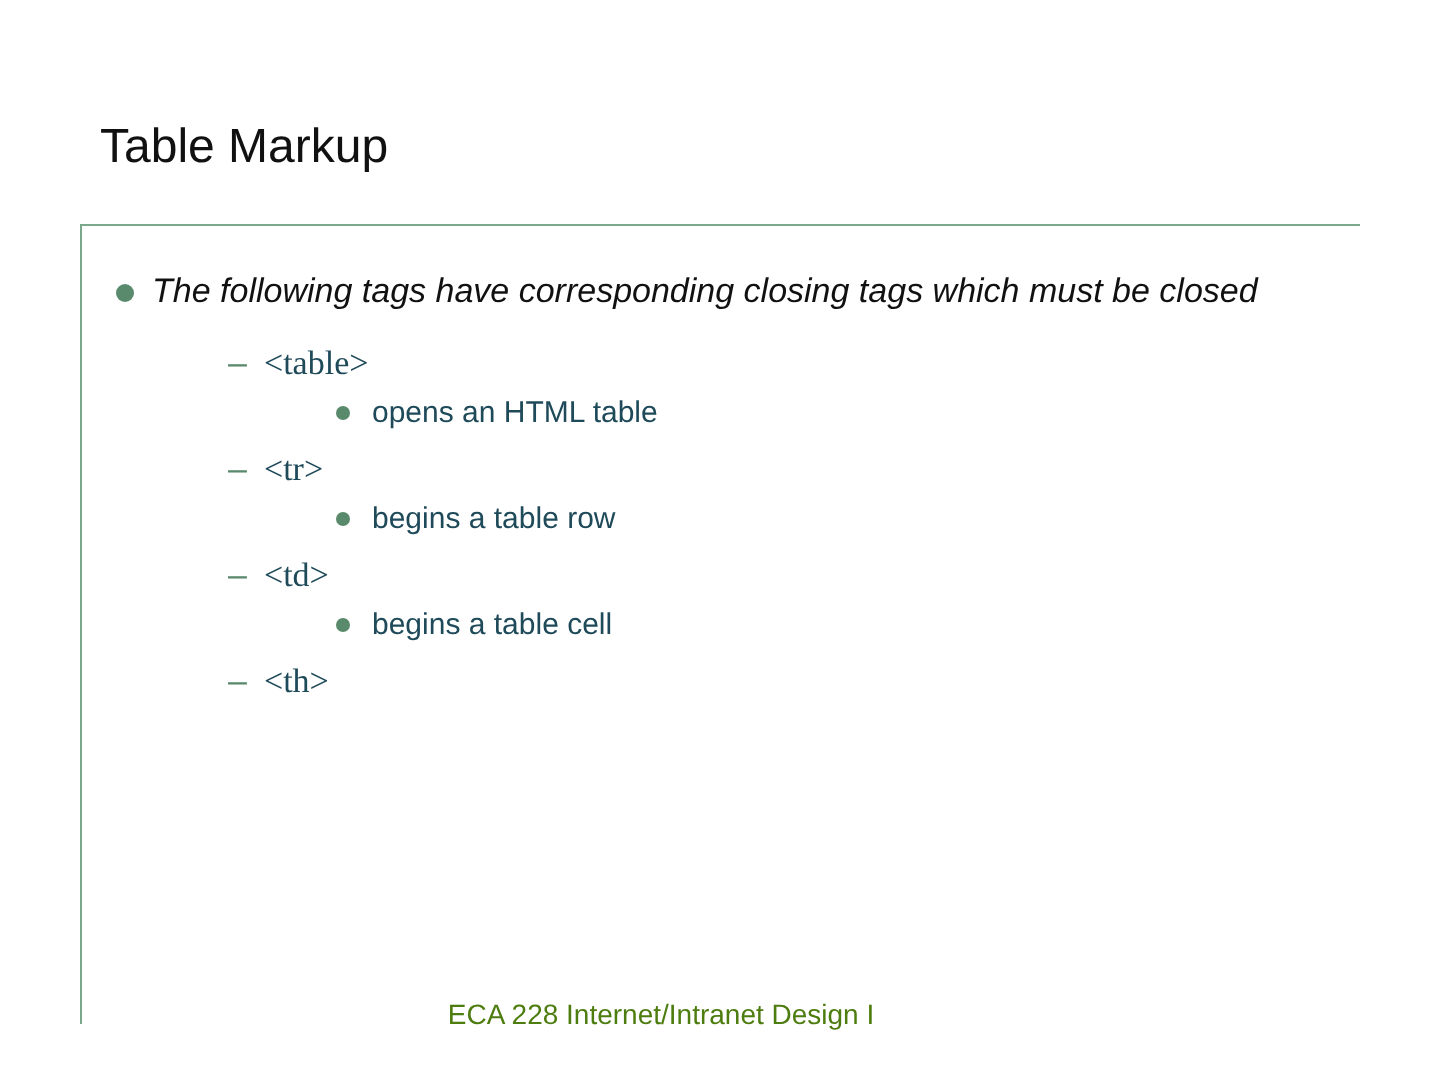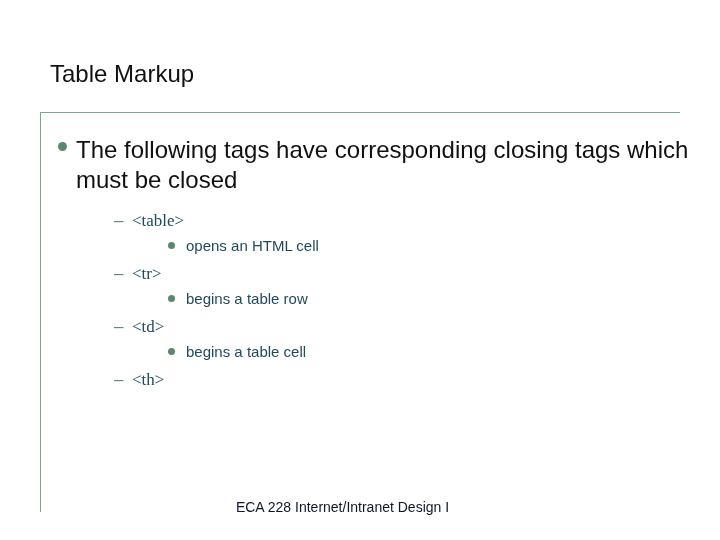--- a/index.html
+++ b/index.html
@@ -46,23 +46,24 @@
   .body {
     position: absolute;
     left: 58px;
     top: 135px;
     right: 30px;
     color: #111;
   }
   .lvl1 {
     position: relative;
     padding-left: 18px;
-    font-size: 24px;
+    font-size: 17px;
     line-height: 1.25;
     margin-bottom: 16px;
+    font-style: italic;
   }
   .lvl1 .bullet-dot {
     position: absolute;
     left: 0;
     top: 7px;
     width: 9px;
     height: 9px;
     border-radius: 50%;
     background: #5a8a6c;
   }
@@ -98,22 +99,21 @@
     height: 7px;
     border-radius: 50%;
     background: #5a8a6c;
   }
   .footer {
     position: absolute;
     bottom: 25px;
     width: 661px;
     text-align: center;
     font-size: 14px;
-    color: #0f172a;
-    padding-left: 12px;
+    color: #4d7c0f;
   }
   .tag-text { font-family: Liberation Serif, serif; }
 </style>
 </head>
 <body>
 
 <div class="slide">
 
   <div class="title-wrap">
     <div class="title">Table Markup</div>
@@ -127,21 +127,21 @@
       <span class="bullet-dot"></span>
       <span>The following tags have corresponding closing tags which must be closed</span>
     </div>
 
     <div class="lvl2">
       <span class="dash">–</span>
       <span class="tag-text">&lt;table&gt;</span>
     </div>
     <div class="lvl3">
       <span class="bullet-dot-sm"></span>
-      <span>opens an HTML cell</span>
+      <span>opens an HTML table</span>
     </div>
 
     <div class="lvl2">
       <span class="dash">–</span>
       <span class="tag-text">&lt;tr&gt;</span>
     </div>
     <div class="lvl3">
       <span class="bullet-dot-sm"></span>
       <span>begins a table row</span>
     </div>

